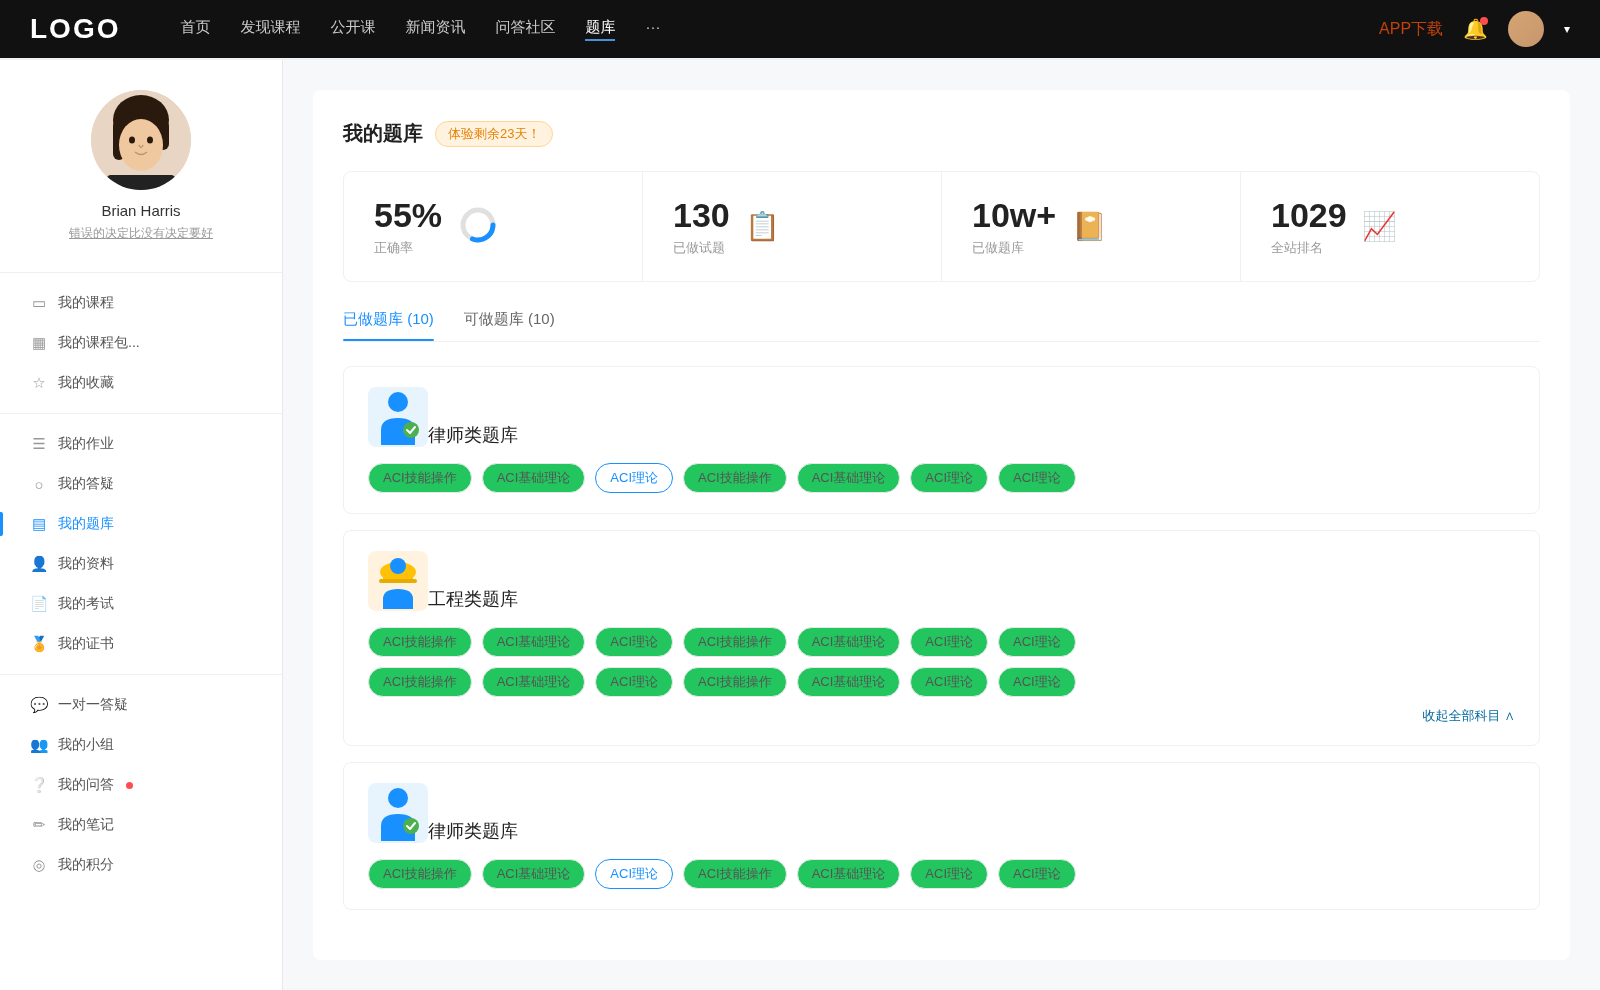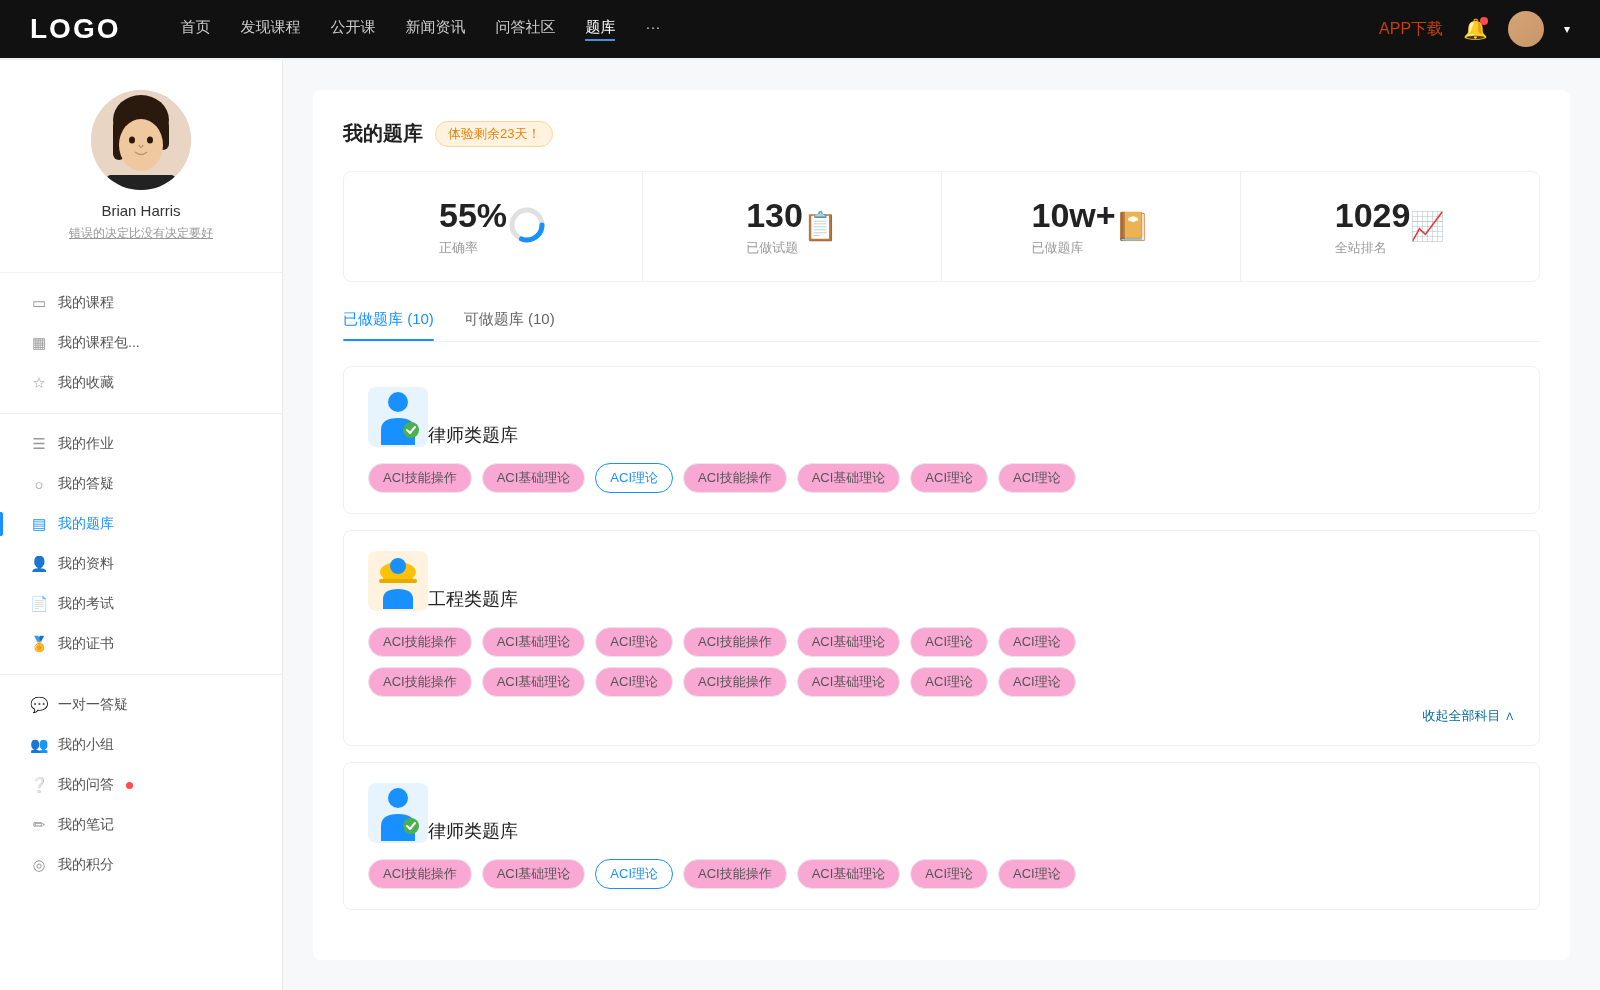--- a/index.html
+++ b/index.html
@@ -212,21 +212,21 @@
       border: 1px solid #f0f0f0;
       border-radius: 8px;
       overflow: hidden;
     }
     .stat-item {
       flex: 1;
       display: flex;
       align-items: center;
       padding: 24px 30px;
       border-right: 1px solid #f0f0f0;
-      justify-content: center;
+      gap: 16px;
     }
     .stat-item:last-child {
       border-right: none;
     }
     .stat-number {
       font-size: 34px;
       font-weight: 600;
       color: #222;
     }
     .stat-label {
@@ -290,21 +290,21 @@
     }
     .bank-tags {
       display: flex;
       flex-wrap: wrap;
       gap: 10px;
     }
     .bank-tag {
       padding: 5px 14px;
       border-radius: 20px;
       font-size: 13px;
-      background: #f9a8d4;
+      background: #22c55e;
       color: #555;
       cursor: pointer;
       border: 1px solid #e8e8e8;
     }
     .bank-tag.active-tag {
       background: #fff;
       color: #1890ff;
       border: 1.5px solid #1890ff;
       border-radius: 20px;
     }

